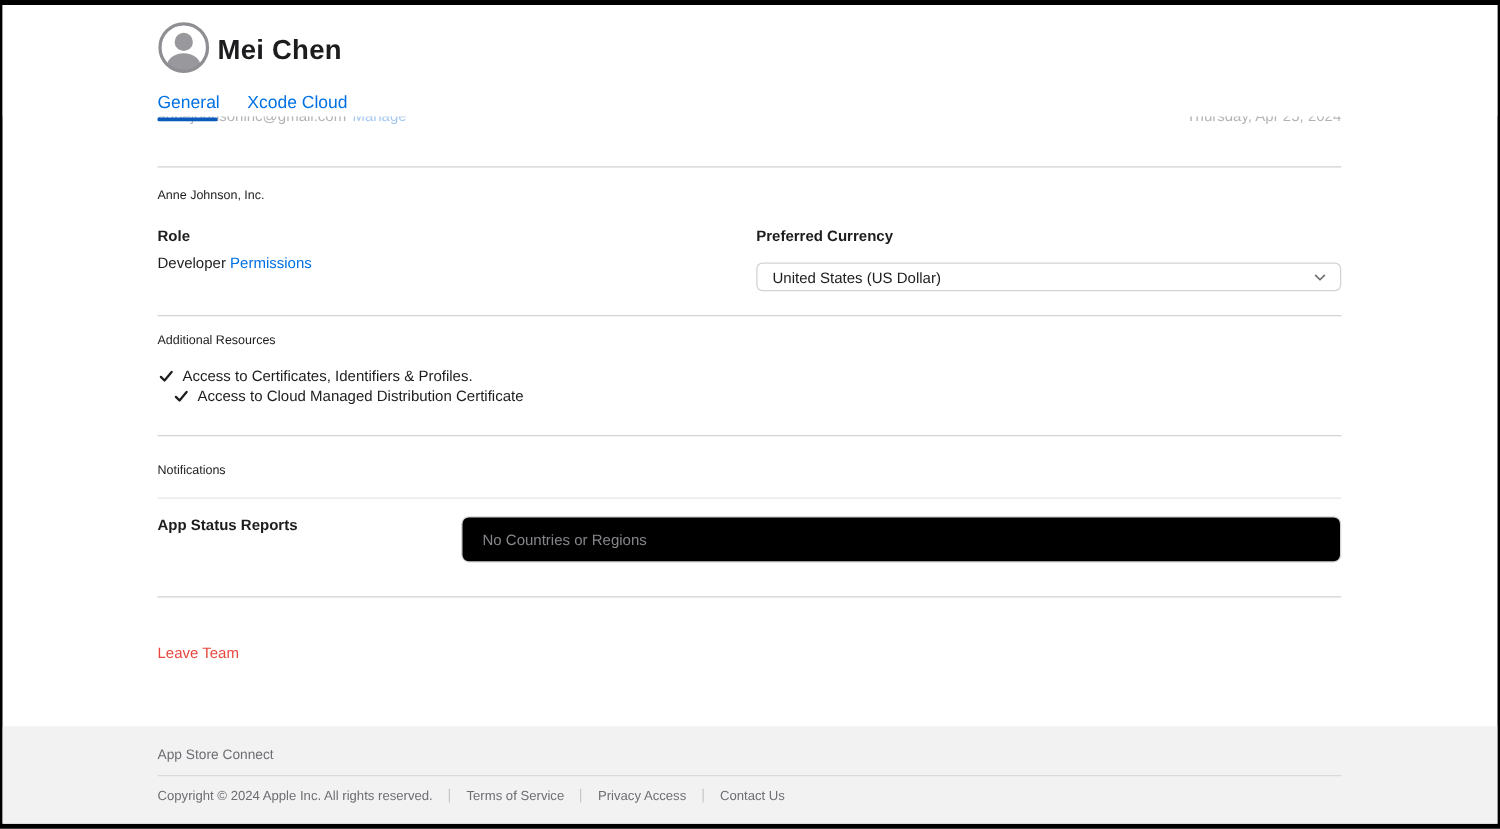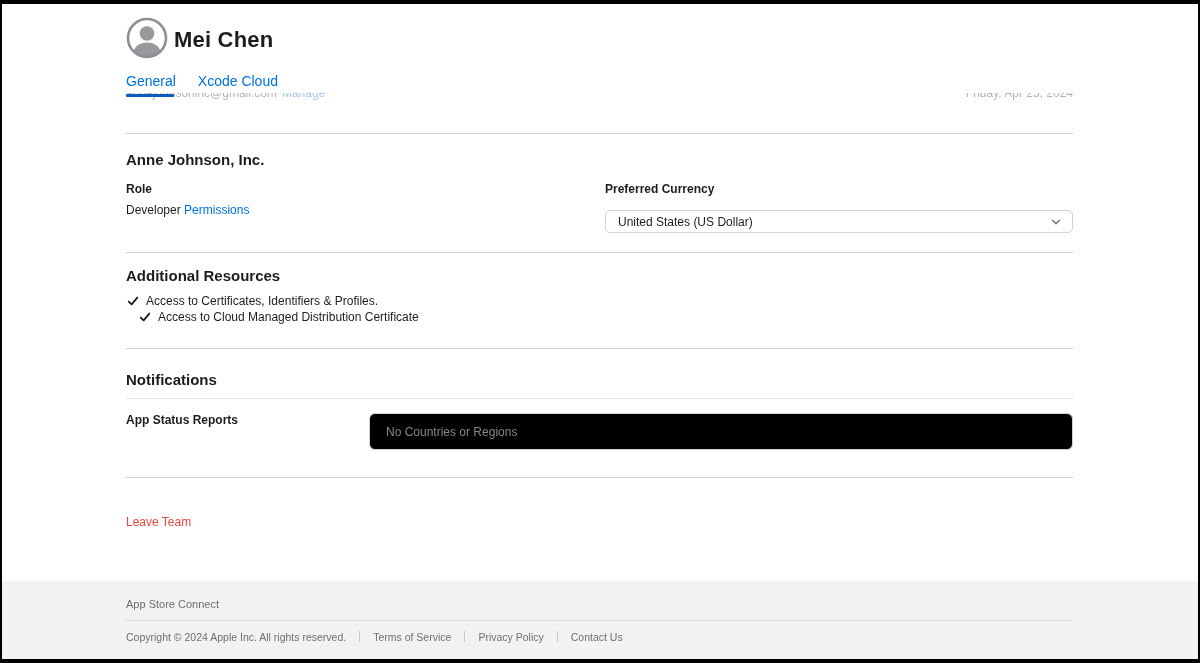--- a/index.html
+++ b/index.html
@@ -26,21 +26,21 @@
   .tabs { position: absolute; left: 124px; top: 69px; display: flex; gap: 22px; }
   .tab { font-size: 14px; font-weight: 500; color: #0071e3; cursor: pointer; }
   .tab-underline { position: absolute; top: 90px; left: 124px; width: 48px; height: 3px; background: #0b5bbd; z-index: 6; border-radius: 1px; }
 
   
   .clip-row { position: absolute; top: 89px; left: 0; right: 0; height: 10px; overflow: hidden; opacity: .62; z-index: 1; }
   .clip-row .inner { position: absolute; top: -7px; left: 124px; width: 947px; font-size: 12px; color: #86868b; display: flex; justify-content: space-between; white-space: nowrap; align-items: center; }
   .clip-row .manage { color: #6ea8e8; margin-left: 5px; }
 
   
-  .section-h { position: absolute; left: 124px; font-size: 15px; font-weight: 700; }
+  .section-h { position: absolute; left: 124px; font-size: 10px; font-weight: 400; }
   .field-label { position: absolute; font-size: 12px; font-weight: 700; color: #1d1d1f; }
   .field-value { position: absolute; font-size: 12px; color: #1d1d1f; }
   .link { color: #0071e3; cursor: pointer; text-decoration: none; }
 
   .select {
     position: absolute; left: 603px; top: 196px; width: 468px; height: 23px;
     border: 1px solid #d2d2d7; border-radius: 5px; background: #fff;
     display: flex; align-items: center; padding: 0 10px 0 12px;
     font-size: 12px; color: #1d1d1f; cursor: pointer; margin-top: 10px;
   }
@@ -71,21 +71,21 @@
 </head>
 <body>
 
 <div class="page">
 
   <div class="clip-row">
     <div class="inner">
       <span>
         <span>annejohnsoninc@gmail.com</span><span class="manage">Manage</span>
       </span>
-      <span>Friday, Apr 25, 2024</span>
+      <span>Thursday, Apr 25, 2024</span>
     </div>
   </div>
 
   <div class="header">
     <div class="avatar">
       <svg width="42" height="42" viewBox="0 0 42 42">
         <defs>
             <clipPath id="avclip">
               <circle cx="21" cy="21" r="19"></circle>
             </clipPath>
@@ -155,19 +155,19 @@
   <div class="leave-team">Leave Team</div>
 
   <div class="footer">
     <div class="footer-brand">App Store Connect</div>
     <div class="footer-hr"></div>
     <div class="footer-row">
       <span>Copyright © 2024 Apple Inc. All rights reserved.</span>
       <span class="footer-sep"></span>
       <span class="footer-link">Terms of Service</span>
       <span class="footer-sep"></span>
-      <span class="footer-link">Privacy Policy</span>
+      <span class="footer-link">Privacy Access</span>
       <span class="footer-sep"></span>
       <span class="footer-link">Contact Us</span>
     </div>
   </div>
 
 </div>
 
 </body></html>

